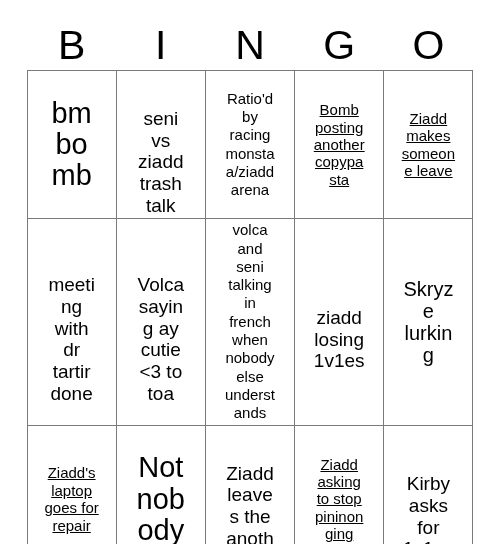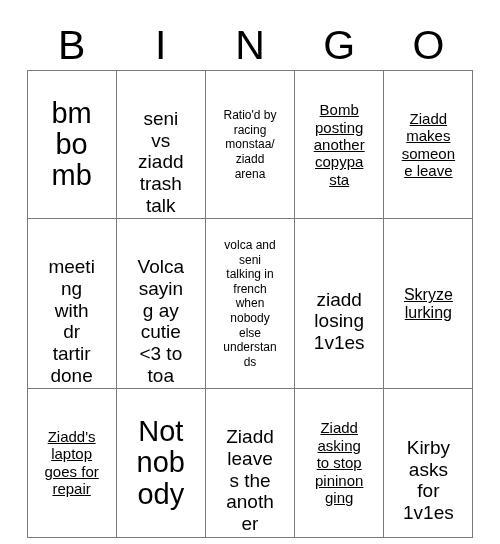--- a/index.html
+++ b/index.html
@@ -66,24 +66,24 @@
   }
 
   .cell-text {
     display: block;
     width: 100%;
     line-height: 1.12;
   }
 
   
   .sz-xl  { font-size: 29px; line-height: 1.08; }
-  .sz-lg  { font-size: 16px; line-height: 1.10; text-decoration: underline; }
+  .sz-lg  { font-size: 20px; line-height: 1.10; }
   .sz-md  { font-size: 19px; line-height: 1.14; margin-top: 35px; }
   .sz-sm  { font-size: 15px; line-height: 1.16; text-decoration: underline; }
-  .sz-xs  { font-size: 12px; line-height: 1.22; }
+  .sz-xs  { font-size: 15px; line-height: 1.22; }
 </style>
 </head>
 <body style="background: rgb(255, 255, 255); color: rgb(0, 0, 0);">
 
 <div class="card">
 
   <div class="header">
     <div class="header-letter">B</div>
     <div class="header-letter">I</div>
     <div class="header-letter">N</div>

